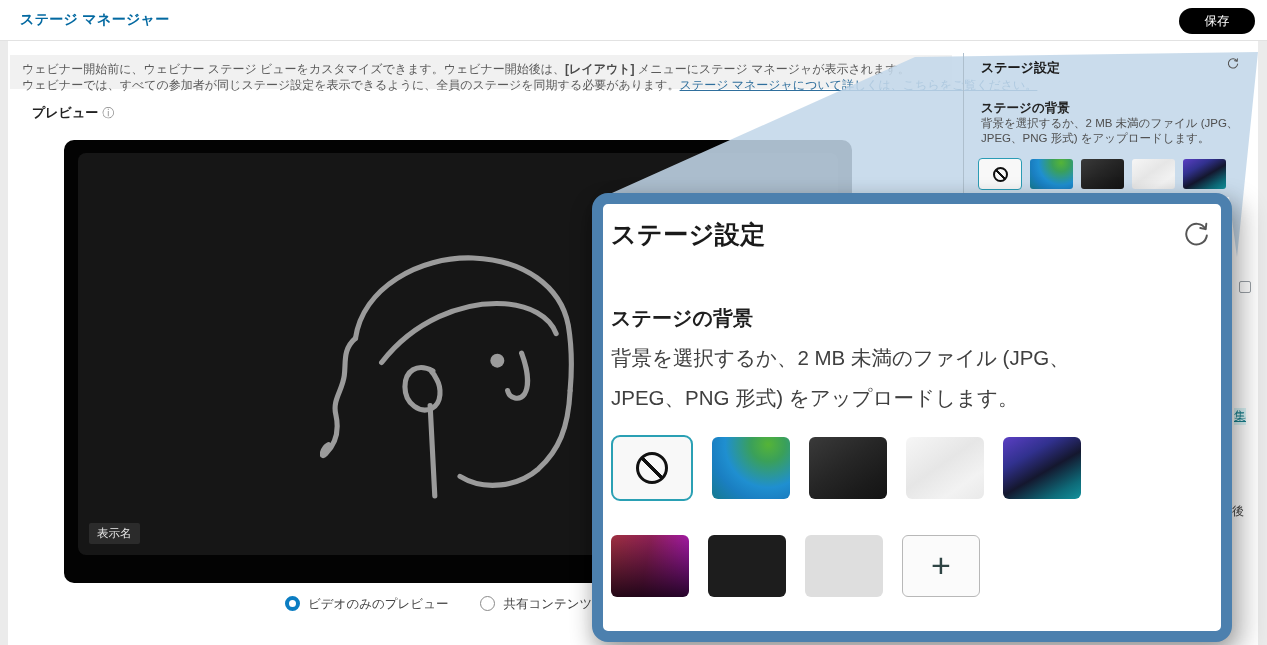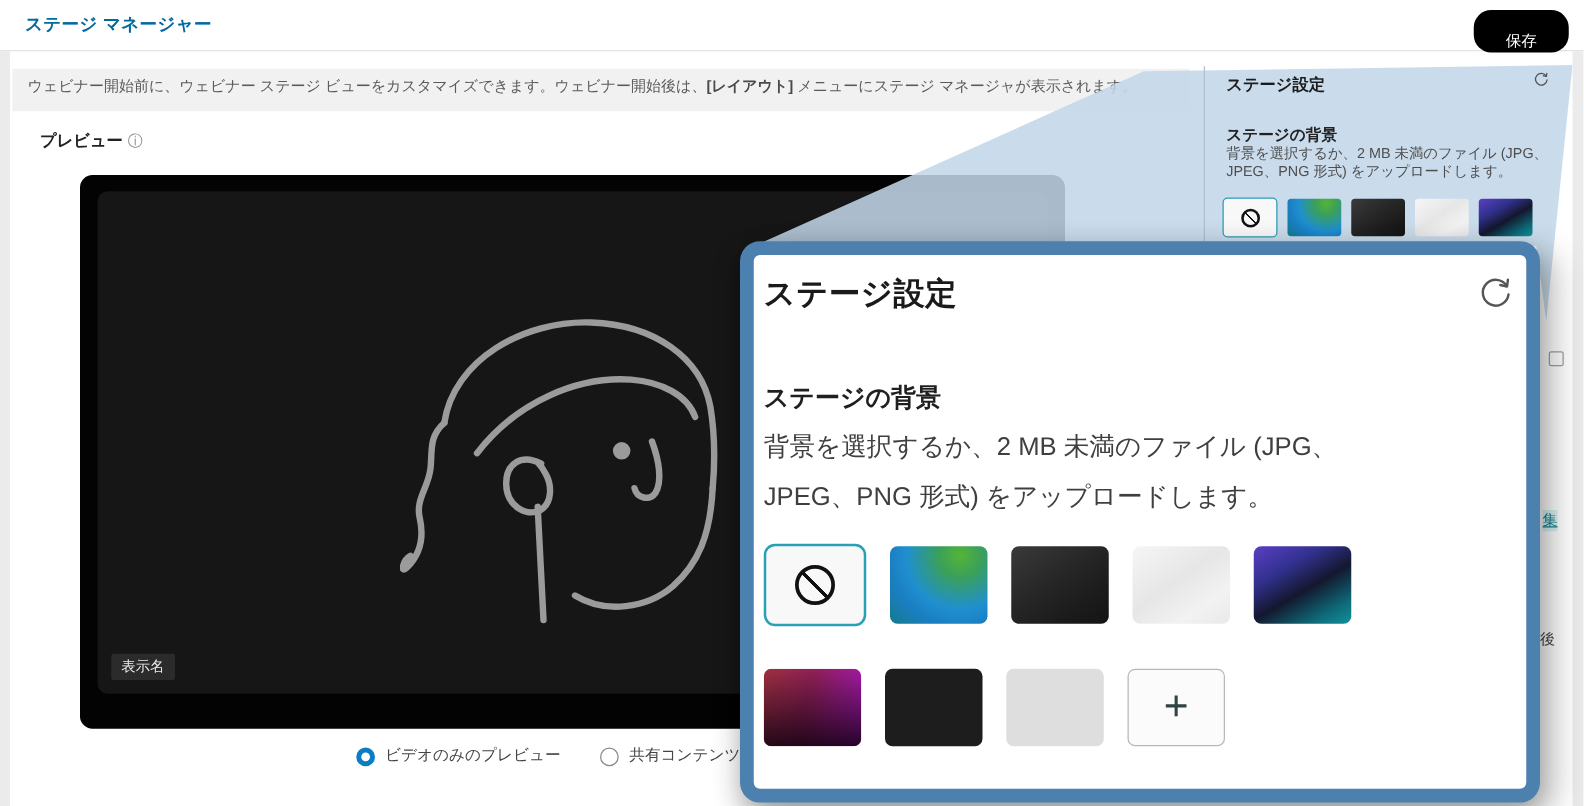--- a/index.html
+++ b/index.html
@@ -8,41 +8,41 @@
   .page { position:relative; width:1267px; height:645px; overflow:hidden; background:#fff; }
 
   
   .strip { position:absolute; top:41px; bottom:0; background:#ebebeb; z-index:4; }
   .strip.left { left:0; width:8px; }
   .strip.right { right:0; width:9px; }
 
   
   .header { position:absolute; left:0; top:0; width:1267px; height:41px; background:#fff; border-bottom:1px solid #e2e2e2; z-index:3; }
   .header-title { position:absolute; left:20px; top:11px; font-size:14px; font-weight:bold; color:#0369a1; letter-spacing:.3px; }
-  .save-btn { position:absolute; right:12px; top:8px; height:26px; min-width:76px; padding:17px 24px; background:#000; color:#fff; border:none; border-radius:14px; font-size:12.5px; font-family:inherit; cursor:pointer; }
+  .save-btn { position:absolute; right:12px; top:8px; height:26px; min-width:76px; padding:4px 24px; background:#000; color:#fff; border:none; border-radius:14px; font-size:12.5px; font-family:inherit; cursor:pointer; }
 
   
   .banner { position:absolute; left:10px; top:55px; width:942px; height:34px; background:#f1f1f1; padding:6px 12px; z-index:1; }
   .banner .ln { font-size:12px; color:#5a5a5a; line-height:16px; white-space:nowrap; }
   .banner .b { font-weight:bold; color:#4a4a4a; }
   .banner .lnk { color:#2f6f9d; text-decoration:underline; cursor:pointer; }
 
   
   .preview-label { position:absolute; left:32px; top:104px; font-size:13px; font-weight:bold; color:#222; z-index:1; }
   .info-i { font-weight:normal; color:#8a8a8a; font-size:12px; margin-left:4px; }
 
   
   .preview-outer { position:absolute; left:64px; top:140px; width:788px; height:443px; background:#030303; border-radius:10px; z-index:1; }
   .preview-inner { position:absolute; left:14px; top:13px; width:760px; height:402px; background:#161616; border-radius:8px; overflow:hidden; }
   .face-svg { position:absolute; left:242px; top:95px; }
   .name-badge { position:absolute; left:11px; bottom:11px; background:#2b2b2b; color:#ececec; font-size:11.5px; padding:3px 8px; border-radius:2px; }
 
   
   .radio-row { position:absolute; left:285px; top:596px; display:flex; align-items:center; gap:32px; z-index:1; }
-  .radio-item { display:flex; align-items:flex-end; gap:8px; cursor:pointer; }
+  .radio-item { display:flex; align-items:flex-start; gap:8px; cursor:pointer; }
   .radio-dot { width:15px; height:15px; border-radius:50%; background:#fff; }
   .radio-dot.sel { border:4.5px solid #0b7dc2; }
   .radio-dot.unsel { border:1.5px solid #8a8a8a; }
   .radio-label { font-size:12.5px; color:#444; white-space:nowrap; }
 
   
   .beam-svg { position:absolute; left:0; top:0; z-index:5; pointer-events:none; }
 
   
   .panel-divider { position:absolute; left:963px; top:53px; width:1px; height:144px; background:#aebfcd; z-index:6; }
@@ -102,20 +102,21 @@
   <div class="header">
     <div class="header-title">ステージ マネージャー</div>
     <button class="save-btn">保存</button>
   </div>
 
   <div class="strip left"></div>
   <div class="strip right"></div>
 
   <div class="banner">
     <div class="ln"><span>ウェビナー開始前に、ウェビナー ステージ ビューをカスタマイズできます。ウェビナー開始後は、</span><span class="b">[レイアウト]</span><span> メニューにステージ マネージャが表示されます。</span></div>
+    <div class="ln"><span>ウェビナーでは、すべての参加者が同じステージ設定を表示できるように、全員のステージを同期する必要があります。</span><span class="lnk">ステージ マネージャについて詳しくは、こちらをご覧ください。</span></div>
   </div>
 
   <div class="preview-label">
     <span>プレビュー</span><span class="info-i">ⓘ</span>
   </div>
 
   <div class="preview-outer">
     <div class="preview-inner">
       <svg class="face-svg" width="280" height="300" viewBox="0 0 300 320" fill="none">
         <g stroke="#9b9b9b" stroke-width="5.5" stroke-linecap="round" stroke-linejoin="round" fill="none">

